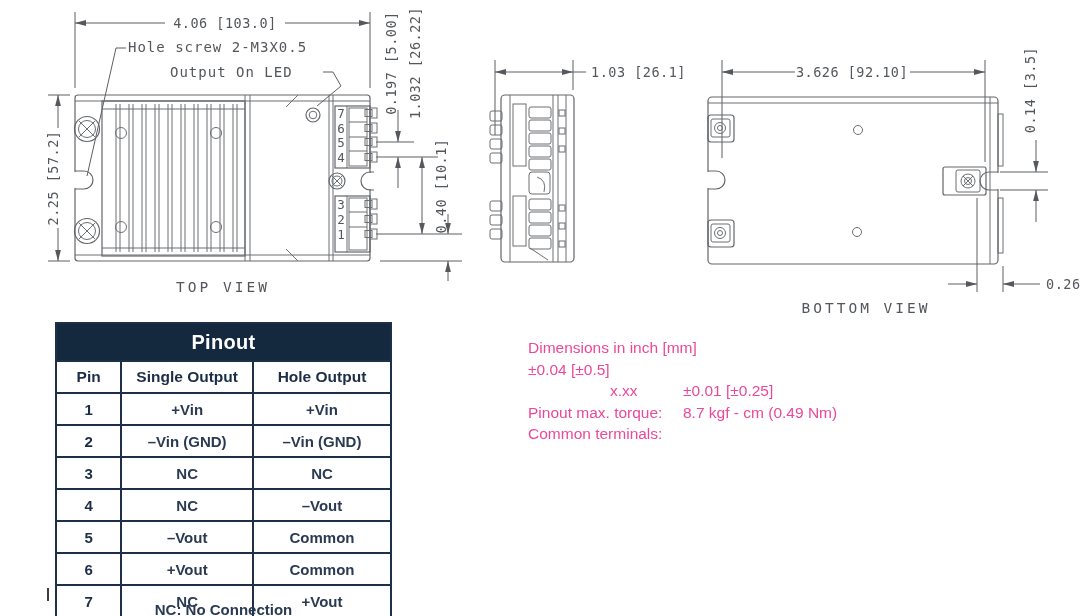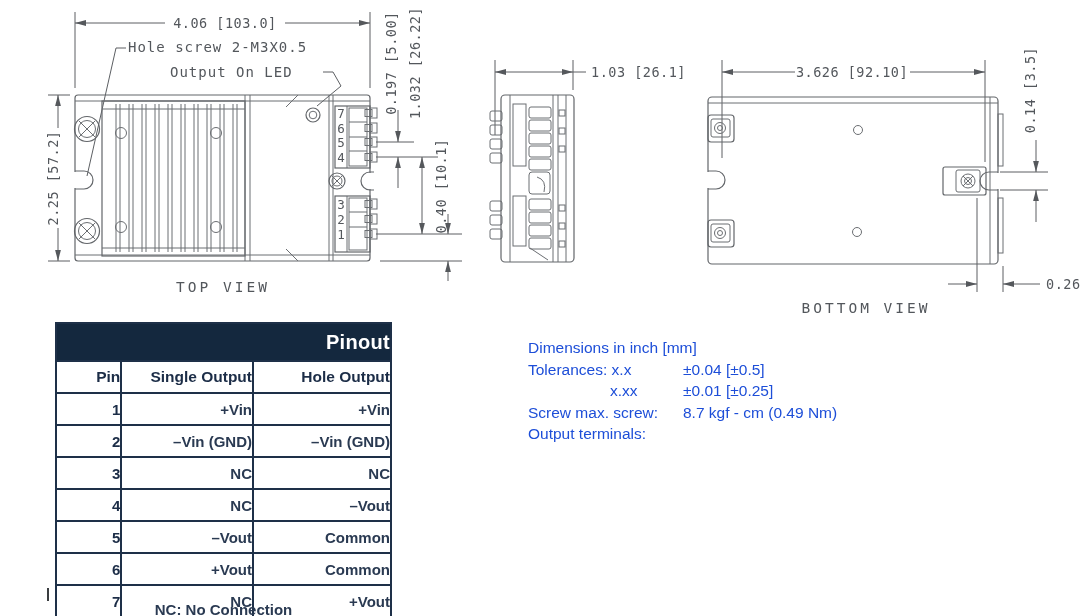--- a/index.html
+++ b/index.html
@@ -13,31 +13,31 @@
   .ldr{stroke:#5c5f63;stroke-width:1;fill:none;}
   .wht{fill:#ffffff;stroke:none;}
   .drawing text{font-family:"DejaVu Sans Mono", monospace;fill:#53575c;}
   .dimtxt{font-size:13.5px;letter-spacing:.5px;}
   .callout{font-size:14px;letter-spacing:1px;}
   .viewlbl{font-size:14.5px;letter-spacing:3px;}
   .pinnum{font-size:12.5px;}
   
   .pinout{position:absolute;left:15px;top:322px;width:337px;border-collapse:collapse;
           color:#24344e;}
-  .pinout th,.pinout td{border:2px solid #1e3048;text-align:right;padding:0;}
+  .pinout th,.pinout td{border:2px solid #1e3048;text-align:center;padding:0;}
   .pinout .title{background:#14283e;color:#ffffff;font-size:20px;font-weight:bold;
                  height:36px;letter-spacing:.3px;}
   .pinout .colhead th{font-size:15.5px;font-weight:bold;height:30px;color:#1c2d47;}
   .pinout td{font-size:15px;height:30px;font-weight:600;color:#2a3a52;}
   .pinout td.pin{font-weight:bold;color:#1c2d47;}
   .col-pin{width:65px;}.col-single{width:133px;}.col-dual{width:139px;}
   .footnote{position:absolute;left:15px;top:601px;width:337px;text-align:center;
             font-size:15px;font-weight:600;color:#2a3a52;}
   
-  .notes{position:absolute;left:488px;top:337px;font-size:15.5px;color:#1d4ed8;
+  .notes{position:absolute;left:488px;top:337px;font-size:15.5px;color:#ec4899;
          line-height:21.5px;}
   .notes .row{display:grid;grid-template-columns:155px auto;}
   .notes .ind{padding-left:82px;}
   
   .tickmark{position:absolute;left:7px;top:588px;width:2px;height:13px;background:#3a3d40;}
 </style>
 </head>
 <body>
 
 <div id="canvas">
@@ -332,31 +332,30 @@
   </tr>
 </tbody>
     </table>
 <div class="footnote">NC: No Connection</div>
 
 <div class="notes">
   <div class="row">
     <span style="grid-column:1 / span 2">Dimensions in inch [mm]</span>
   </div>
   <div class="row">
-    <span>Tolerances: x.x</span>
     <span>±0.04 [±0.5]</span>
   </div>
   <div class="row">
     <span class="ind">x.xx</span>
     <span>±0.01 [±0.25]</span>
   </div>
   <div class="row">
-    <span>Screw max. screw:</span>
+    <span>Pinout max. torque:</span>
     <span>8.7 kgf - cm (0.49 Nm)</span>
   </div>
   <div class="row">
-    <span>Output terminals:</span>
+    <span>Common terminals:</span>
   </div>
 </div>
 
 <div class="tickmark"></div>
 
 </div>
 
 </body></html>

